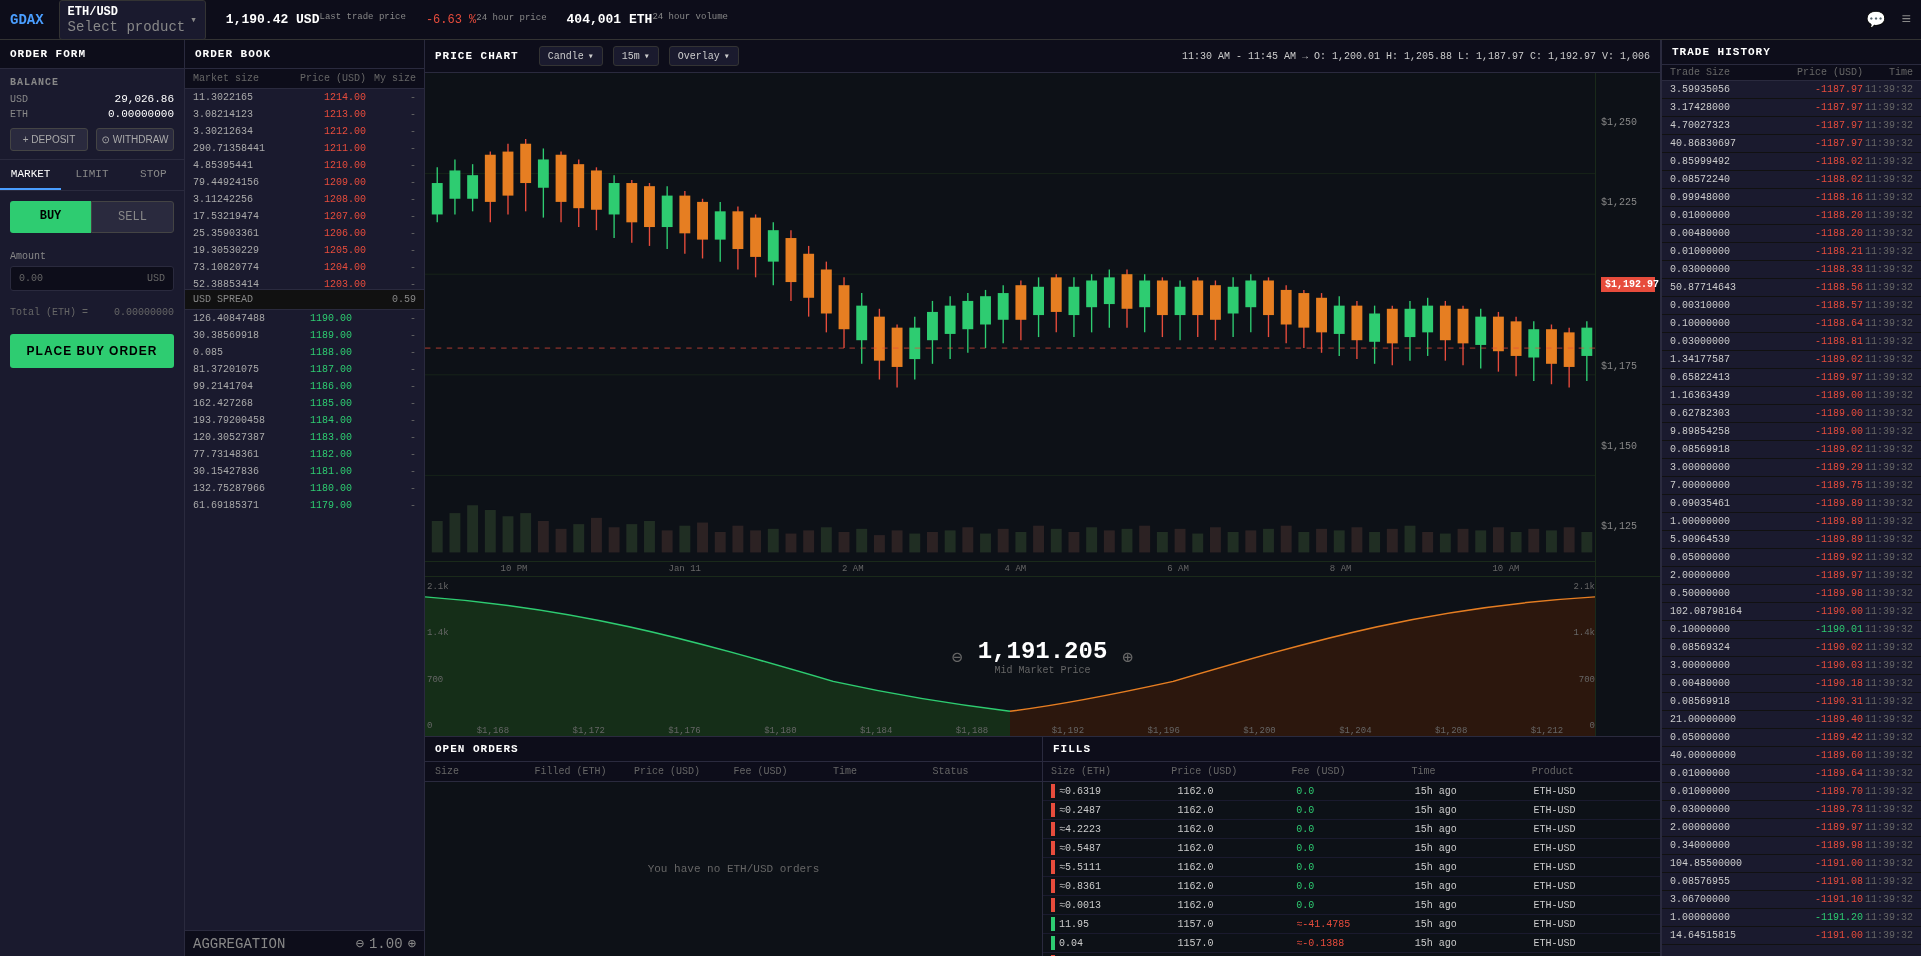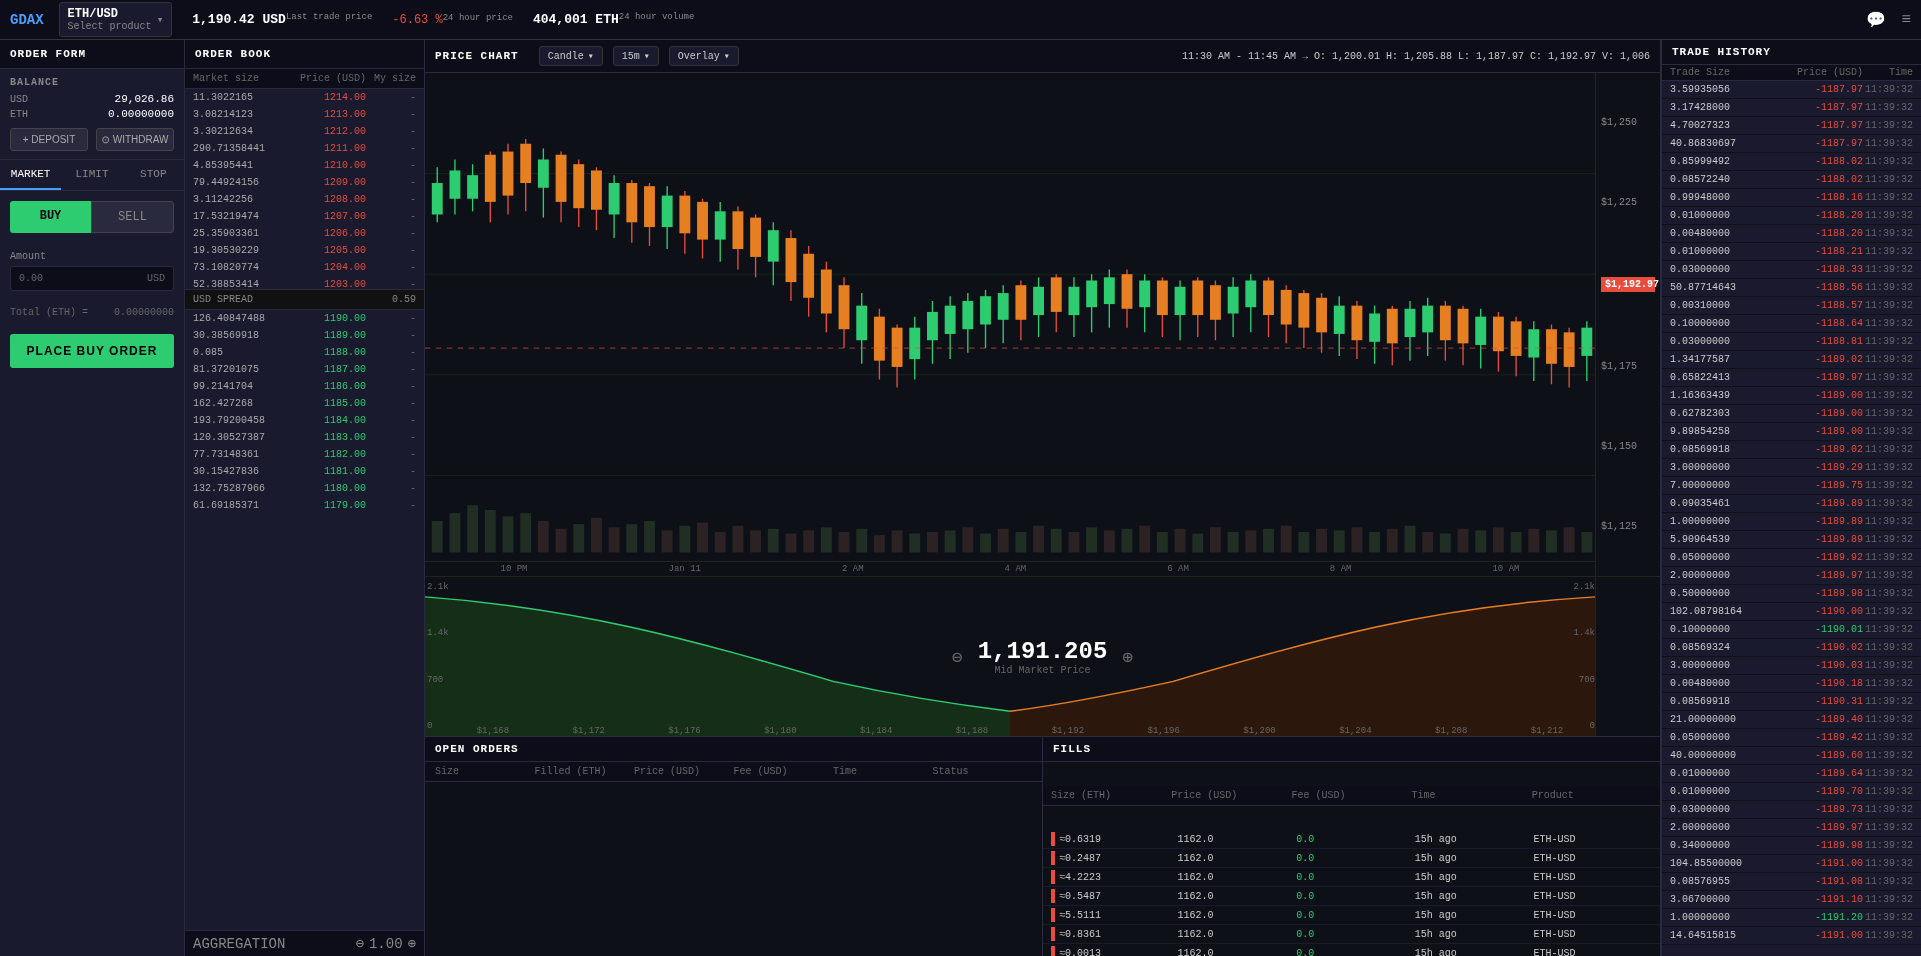--- a/index.html
+++ b/index.html
@@ -3,21 +3,21 @@
   <meta charset="utf-8">
   <style>
     * { margin: 0; padding: 0; box-sizing: border-box; }
     body { background: #1a1a2e; color: #ccc; font-family: 'Courier New', monospace; font-size: 11px; overflow: hidden; width: 1921px; height: 956px; }
     
     
     .navbar { display: flex; align-items: center; background: #0d0d1a; height: 40px; border-bottom: 1px solid #333; padding: 0 10px; }
     .logo { color: #4a9eff; font-weight: bold; font-size: 14px; margin-right: 15px; }
     .pair-selector { display: flex; align-items: center; background: #1a1a2e; padding: 4px 8px; border-radius: 3px; border: 1px solid #333; cursor: pointer; }
     .pair-name { color: #fff; font-size: 12px; font-weight: bold; margin-right: 5px; }
-    .pair-sub { color: #888; font-size: 10px; display: block; }
+    .pair-sub { color: #888; font-size: 14px; display: block; }
     .nav-price-section { display: flex; align-items: center; margin-left: 20px; gap: 20px; }
     .nav-stat { display: flex; flex-direction: row; }
     .nav-stat-val { color: #fff; font-size: 13px; font-weight: bold; }
     .nav-stat-change { color: #e74c3c; font-size: 12px; }
     .nav-stat-label { color: #888; font-size: 9px; }
     .nav-right { margin-left: auto; display: flex; align-items: center; gap: 15px; }
     .nav-icon { color: #888; font-size: 16px; cursor: pointer; }
     
     
     .main-layout { display: flex; height: calc(956px - 40px); }
@@ -47,41 +47,41 @@
     
     
     .order-book { width: 240px; background: #1a1a2e; border-right: 1px solid #2a2a3e; display: flex; flex-direction: column; flex-shrink: 0; overflow: hidden; }
     .ob-header { display: flex; padding: 4px 8px; background: #0d0d1a; border-bottom: 1px solid #2a2a3e; font-size: 10px; color: #666; }
     .ob-col1 { flex: 1; }
     .ob-col2 { width: 70px; text-align: right; }
     .ob-col3 { width: 50px; text-align: right; }
     .ob-row { display: flex; padding: 1px 8px; font-size: 10px; line-height: 1.5; }
     .ob-size { flex: 1; color: #aaa; }
     .ob-price-red { width: 70px; text-align: right; color: #e74c3c; }
-    .ob-price-green { width: 70px; text-align: right; color: #2ecc71; }
+    .ob-price-green { width: 70px; text-align: center; color: #2ecc71; }
     .ob-mysize { width: 50px; text-align: right; color: #666; }
     .spread-row { display: flex; justify-content: space-between; padding: 4px 8px; background: #111; border-top: 1px solid #2a2a3e; border-bottom: 1px solid #2a2a3e; font-size: 10px; color: #888; }
     .aggregation-bar { display: flex; justify-content: space-between; align-items: center; padding: 4px 8px; background: #0d0d1a; border-top: 1px solid #2a2a3e; font-size: 14px; color: #888; margin-top: auto; }
     
     
     .price-chart { flex: 1; background: #0d1117; border-right: 1px solid #2a2a3e; display: flex; flex-direction: column; overflow: hidden; }
     .chart-header { display: flex; align-items: center; background: #0d0d1a; border-bottom: 1px solid #2a2a3e; padding: 6px 10px; gap: 10px; }
     .chart-title { color: #fff; font-size: 11px; font-weight: bold; letter-spacing: 1px; margin-right: 10px; }
     .chart-control { background: #1a1a2e; border: 1px solid #333; color: #ccc; padding: 3px 8px; font-size: 10px; cursor: pointer; border-radius: 3px; display: flex; align-items: center; gap: 4px; }
     .chart-stats { margin-left: auto; font-size: 10px; color: #888; }
     .chart-stats span { color: #ccc; }
     
     
     .bottom-panels { display: flex; height: 250px; border-top: 1px solid #2a2a3e; }
     .open-orders { flex: 1; display: flex; flex-direction: column; border-right: 1px solid #2a2a3e; }
     .panel-header { background: #0d0d1a; padding: 6px 10px; font-size: 11px; color: #fff; font-weight: bold; letter-spacing: 1px; border-bottom: 1px solid #2a2a3e; }
     .table-header { display: flex; padding: 4px 10px; background: #0d0d1a; border-bottom: 1px solid #2a2a3e; font-size: 10px; color: #666; }
     .table-col { flex: 1; }
     .no-orders { display: flex; align-items: center; justify-content: center; flex: 1; color: #666; font-size: 11px; }
-    .fills-panel { flex: 1; display: flex; flex-direction: column; overflow: hidden; gap: 24px; }
+    .fills-panel { flex: 1; display: flex; flex-direction: column; overflow: hidden; }
     .fills-table-header { display: flex; padding: 4px 8px; background: #0d0d1a; border-bottom: 1px solid #2a2a3e; font-size: 10px; color: #666; }
     .fills-col { flex: 1; font-size: 10px; }
     .fills-rows { overflow-y: auto; flex: 1; }
     .fills-row { display: flex; padding: 2px 8px; font-size: 10px; border-bottom: 1px solid #1a1a2e; align-items: center; }
     .fill-indicator { width: 4px; height: 14px; margin-right: 4px; flex-shrink: 0; }
     .fill-green { background: #2ecc71; }
     .fill-red { background: #e74c3c; }
     
     
     .trade-history { width: 260px; background: #1a1a2e; border-left: 1px solid #2a2a3e; display: flex; flex-direction: column; overflow: hidden; }
@@ -627,20 +627,23 @@
         <div class="open-orders">
           <div class="panel-header">OPEN ORDERS</div>
           <div class="table-header">
             <span class="table-col">Size</span>
             <span class="table-col">Filled (ETH)</span>
             <span class="table-col">Price (USD)</span>
             <span class="table-col">Fee (USD)</span>
             <span class="table-col">Time</span>
             <span class="table-col">Status</span>
           </div>
+          <div class="no-orders">
+            <span>You have no ETH/USD orders</span>
+          </div>
         </div>
         <div class="fills-panel">
           <div class="panel-header">FILLS</div>
           <div class="fills-table-header">
             <span class="fills-col">Size (ETH)</span>
             <span class="fills-col">Price (USD)</span>
             <span class="fills-col">Fee (USD)</span>
             <span class="fills-col">Time</span>
             <span class="fills-col">Product</span>
           </div>

